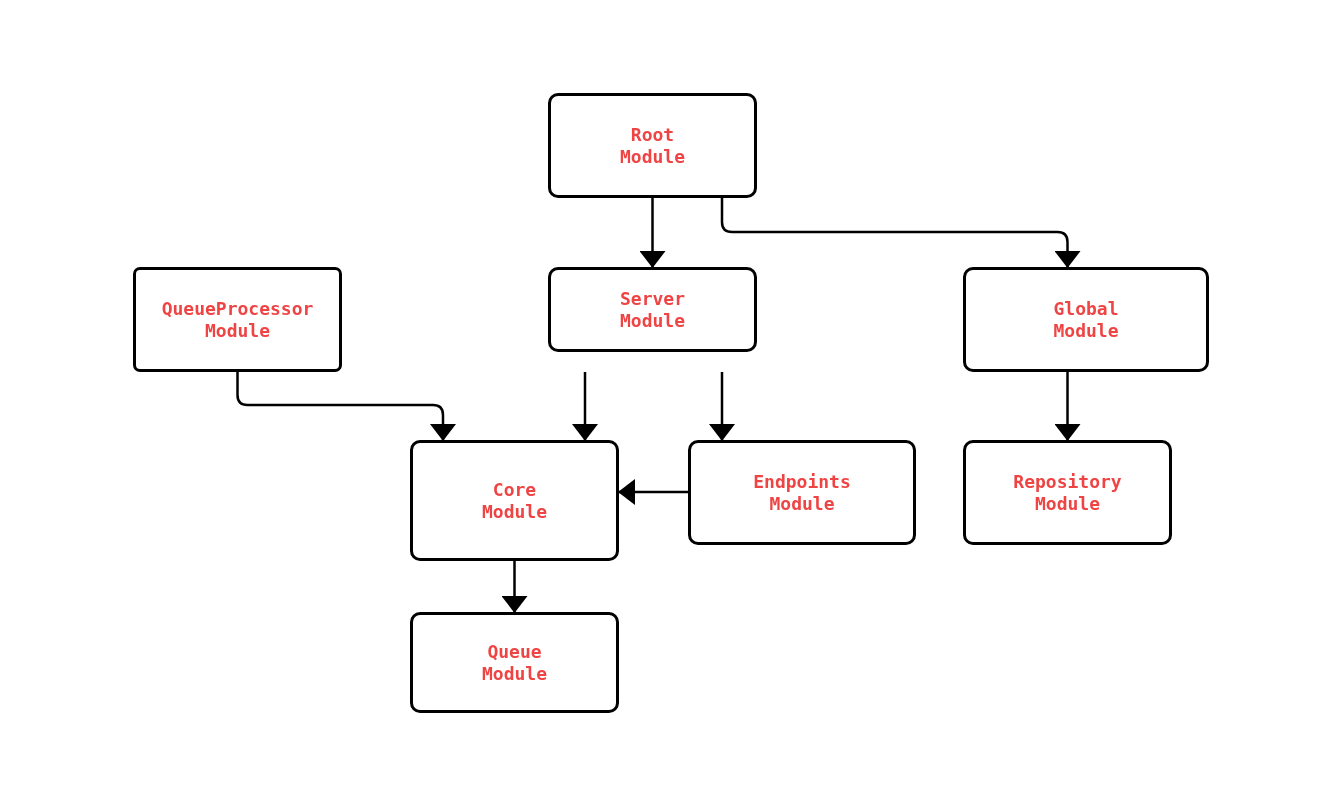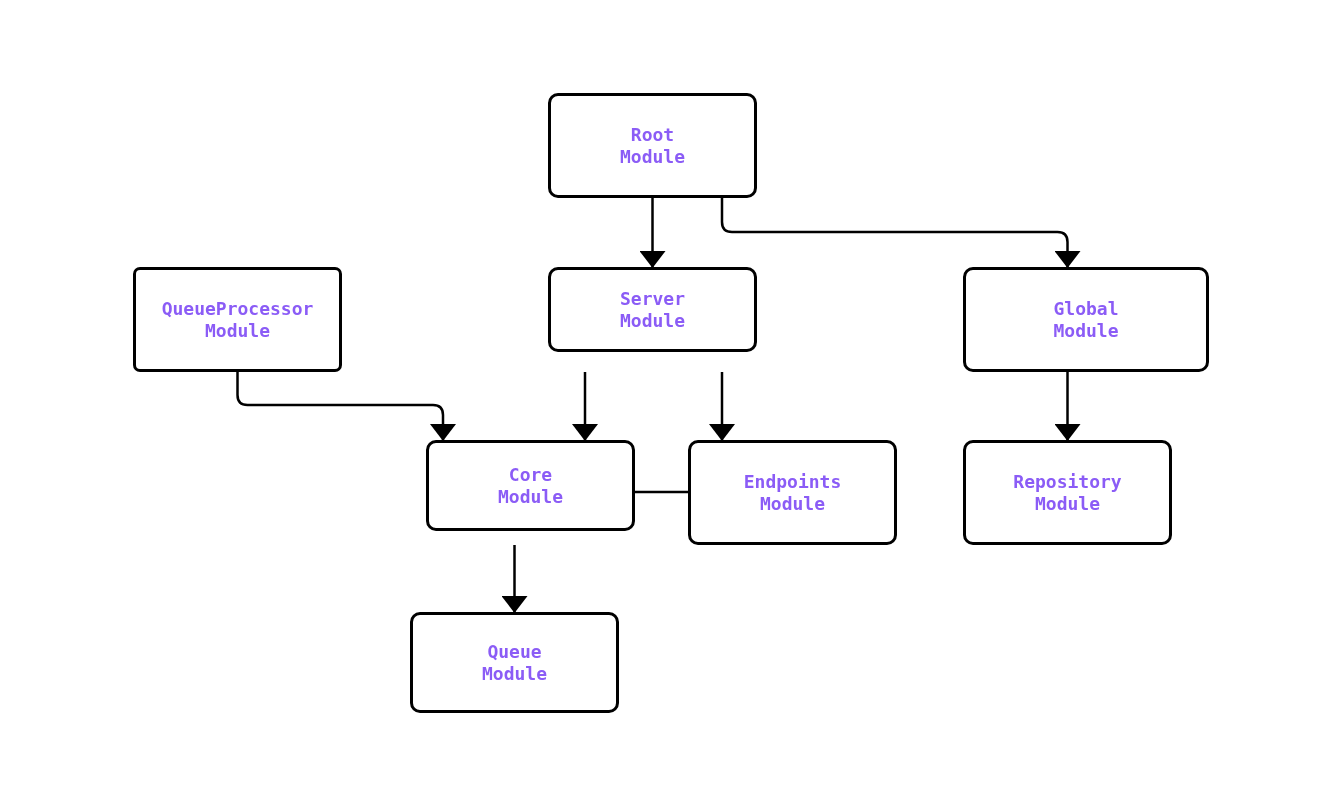--- a/index.html
+++ b/index.html
@@ -45,21 +45,21 @@
     display: flex;
     align-items: center;
     justify-content: center;
   }
   .node-label {
     white-space: pre-line;
     text-align: center;
     font-weight: bold;
     font-size: 18px;
     line-height: 22px;
-    color: #8b5cf6;
+    color: #ef4444;
   }
 </style>
 </head>
 <body>
 
 <div class="canvas">
   <svg class="edge-layer" id="edge-layer" width="1337" height="809" viewBox="0 0 1337 809" xmlns="http://www.w3.org/2000/svg">
     <defs>
       <marker id="arrowhead" viewBox="0 0 17 26" refX="16" refY="13" markerWidth="17" markerHeight="26" markerUnits="userSpaceOnUse" orient="auto">
         <path d="M 0 0 L 17 13 L 0 26 Z" fill="#000000"></path>
@@ -84,25 +84,25 @@
 Module</div>
       </div>
       <div class="node" style="left: 548px; top: 267px; width: 209px; height: 85px;">
         <div class="node-label">Server
 Module</div>
       </div>
       <div class="node" style="left: 963px; top: 267px; width: 246px; height: 105px;">
         <div class="node-label">Global
 Module</div>
       </div>
-      <div class="node" style="left: 410px; top: 440px; width: 209px; height: 91px; margin-left: 16px;">
+      <div class="node" style="left: 410px; top: 440px; width: 209px; height: 121px;">
         <div class="node-label">Core
 Module</div>
       </div>
-      <div class="node" style="left: 688px; top: 440px; width: 209px; height: 105px;">
+      <div class="node" style="left: 688px; top: 440px; width: 228px; height: 105px;">
         <div class="node-label">Endpoints
 Module</div>
       </div>
       <div class="node" style="left: 963px; top: 440px; width: 209px; height: 105px;">
         <div class="node-label">Repository
 Module</div>
       </div>
       <div class="node" style="left: 410px; top: 612px; width: 209px; height: 101px;">
         <div class="node-label">Queue
 Module</div>

